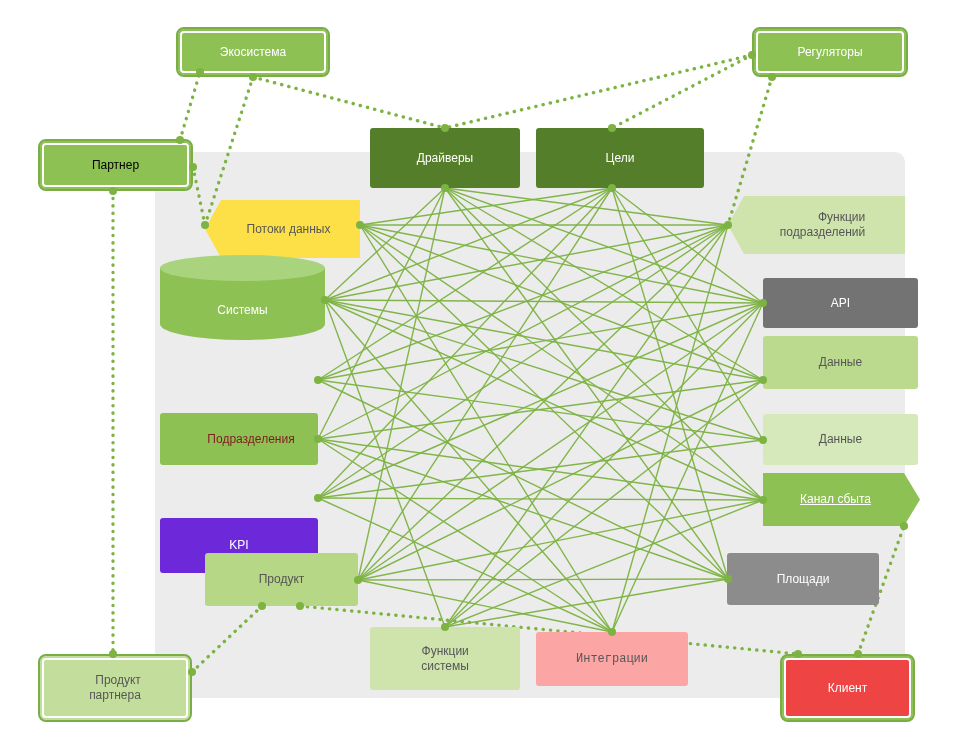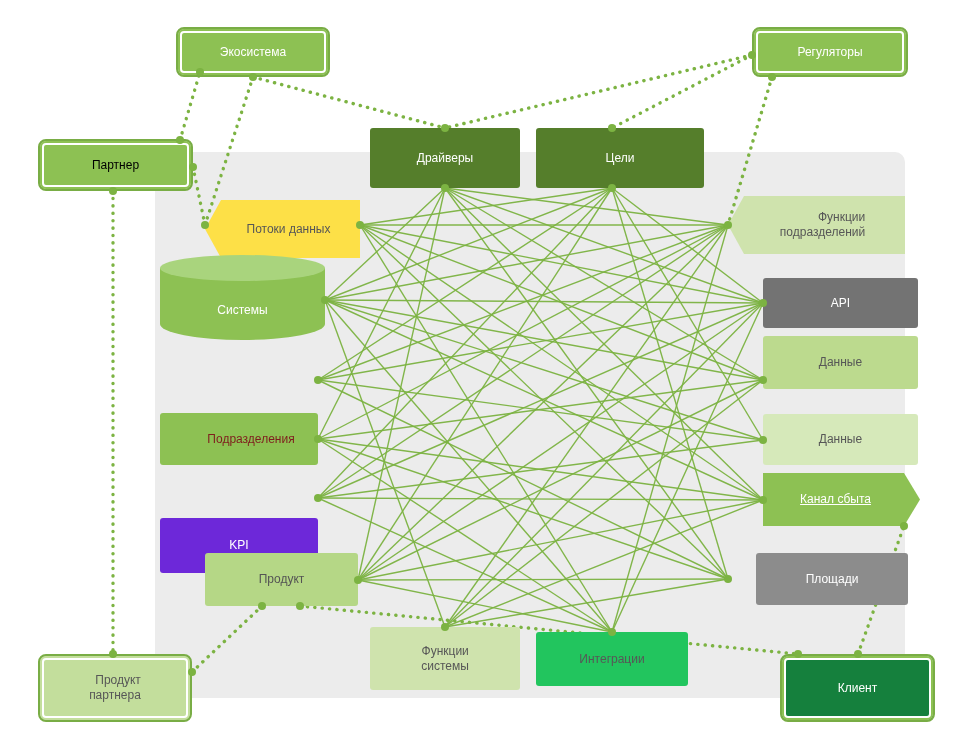--- a/index.html
+++ b/index.html
@@ -95,38 +95,38 @@
       <line x1="192" y1="672" x2="262" y2="606" class="dotted" stroke="#7cb342"></line>
       <line x1="300" y1="606" x2="798" y2="654" class="dotted" stroke="#7cb342"></line>
       <line x1="858" y1="654" x2="904" y2="526" class="dotted" stroke="#7cb342"></line>
     </svg>
   <div id="nodes-layer">
       <div class="node rect outer" style="left: 176px; top: 27px; width: 154px; height: 50px; background: rgb(141, 193, 83); color: rgb(255, 255, 255); border: 2px solid rgb(121, 173, 69); box-shadow: rgb(141, 193, 83) 0px 0px 0px 2px inset, rgb(255, 255, 255) 0px 0px 0px 4px inset;"><span>Экосистема</span></div>
       <div class="node rect outer" style="left: 752px; top: 27px; width: 156px; height: 50px; background: rgb(141, 193, 83); color: rgb(255, 255, 255); border: 2px solid rgb(121, 173, 69); box-shadow: rgb(141, 193, 83) 0px 0px 0px 2px inset, rgb(255, 255, 255) 0px 0px 0px 4px inset;"><span>Регуляторы</span></div>
       <div class="node rect outer" style="left: 38px; top: 139px; width: 155px; height: 52px; background: rgb(141, 193, 83); color: #000000; border: 2px solid rgb(121, 173, 69); box-shadow: rgb(141, 193, 83) 0px 0px 0px 2px inset, rgb(255, 255, 255) 0px 0px 0px 4px inset;"><span>Партнер</span></div>
       <div class="node rect outer" style="left: 38px; top: 654px; width: 154px; height: 68px; background: rgb(195, 222, 156); color: rgb(87, 87, 87); border: 2px solid rgb(121, 173, 69); box-shadow: rgb(195, 222, 156) 0px 0px 0px 2px inset, rgb(255, 255, 255) 0px 0px 0px 4px inset;"><span>Продукт
 партнера</span></div>
-      <div class="node rect outer" style="left: 780px; top: 654px; width: 155px; height: 68px; background: #15803d; color: rgb(255, 255, 255); border: 2px solid rgb(121, 173, 69); box-shadow: rgb(141, 193, 83) 0px 0px 0px 2px inset, rgb(255, 255, 255) 0px 0px 0px 4px inset;"><span>Клиент</span></div>
+      <div class="node rect outer" style="left: 780px; top: 654px; width: 135px; height: 68px; background: #ef4444; color: rgb(255, 255, 255); border: 2px solid rgb(121, 173, 69); box-shadow: rgb(141, 193, 83) 0px 0px 0px 2px inset, rgb(255, 255, 255) 0px 0px 0px 4px inset;"><span>Клиент</span></div>
       <div class="node rect" style="left: 370px; top: 128px; width: 150px; height: 60px; background: rgb(85, 126, 43); color: rgb(255, 255, 255);"><span>Драйверы</span></div>
       <div class="node rect" style="left: 536px; top: 128px; width: 168px; height: 60px; background: rgb(85, 126, 43); color: rgb(255, 255, 255);"><span>Цели</span></div>
       <div class="node arrow-left" style="left: 205px; top: 200px; width: 155px; height: 58px; background: #fde047; color: rgb(87, 87, 87);"><span>Потоки данных</span></div>
       <div class="node cylinder" style="left: 160px; top: 268px; width: 165px; height: 72px; background: rgb(141, 193, 83); color: rgb(255, 255, 255); --cyl-top: #a9d47d;"><span>Системы</span></div>
       <div class="node rect" style="left: 160px; top: 413px; width: 158px; height: 52px; background: rgb(141, 193, 83); color: #7f1d1d; padding-left: 24px;"><span>Подразделения</span></div>
       <div class="node rect" style="left: 160px; top: 470px; width: 158px; height: 55px; background: #6d28d9; color: rgb(255, 255, 255); margin-top: 48px;"><span>KPI</span></div>
       <div class="node rect" style="left: 205px; top: 553px; width: 153px; height: 53px; background: rgb(181, 215, 134); color: rgb(84, 84, 84);"><span>Продукт</span></div>
       <div class="node arrow-left" style="left: 728px; top: 196px; width: 177px; height: 58px; background: rgb(207, 227, 173); color: rgb(87, 87, 87);"><span>Функции
 подразделений</span></div>
       <div class="node rect" style="left: 763px; top: 278px; width: 155px; height: 50px; background: #737373; color: rgb(255, 255, 255);"><span>API</span></div>
       <div class="node rect" style="left: 763px; top: 336px; width: 155px; height: 53px; background: rgb(188, 218, 142); color: rgb(87, 87, 87);"><span>Данные</span></div>
       <div class="node rect" style="left: 763px; top: 414px; width: 155px; height: 51px; background: rgb(214, 233, 186); color: rgb(87, 87, 87);"><span>Данные</span></div>
       <div class="node arrow-right" style="left: 763px; top: 473px; width: 157px; height: 53px; background: rgb(141, 193, 83); color: rgb(255, 255, 255);"><span>Канал сбыта</span></div>
-      <div class="node rect" style="left: 756px; top: 553px; width: 152px; height: 52px; background: rgb(140, 140, 140); color: rgb(255, 255, 255);"><span>Площади</span></div>
+      <div class="node rect" style="left: 727px; top: 553px; width: 152px; height: 52px; background: rgb(140, 140, 140); color: rgb(255, 255, 255);"><span>Площади</span></div>
       <div class="node rect" style="left: 370px; top: 627px; width: 150px; height: 63px; background: rgb(207, 227, 173); color: rgb(87, 87, 87);"><span>Функции
 системы</span></div>
-      <div class="node rect" style="left: 536px; top: 632px; width: 152px; height: 54px; background: #22c55e; color: rgb(87, 87, 87);"><span>Интеграции</span></div>
+      <div class="node rect" style="left: 536px; top: 632px; width: 152px; height: 54px; background: #fca5a5; color: rgb(87, 87, 87); font-family: Liberation Mono, monospace;"><span>Интеграции</span></div>
     </div>
   <svg id="dots-layer" class="layer" viewBox="0 0 968 729">
       <circle cx="445" cy="128" r="4" fill="#7cb342"></circle>
       <circle cx="445" cy="188" r="4" fill="#7cb342"></circle>
       <circle cx="612" cy="128" r="4" fill="#7cb342"></circle>
       <circle cx="612" cy="188" r="4" fill="#7cb342"></circle>
       <circle cx="205" cy="225" r="4" fill="#7cb342"></circle>
       <circle cx="360" cy="225" r="4" fill="#7cb342"></circle>
       <circle cx="728" cy="225" r="4" fill="#7cb342"></circle>
       <circle cx="325" cy="300" r="4" fill="#7cb342"></circle>

